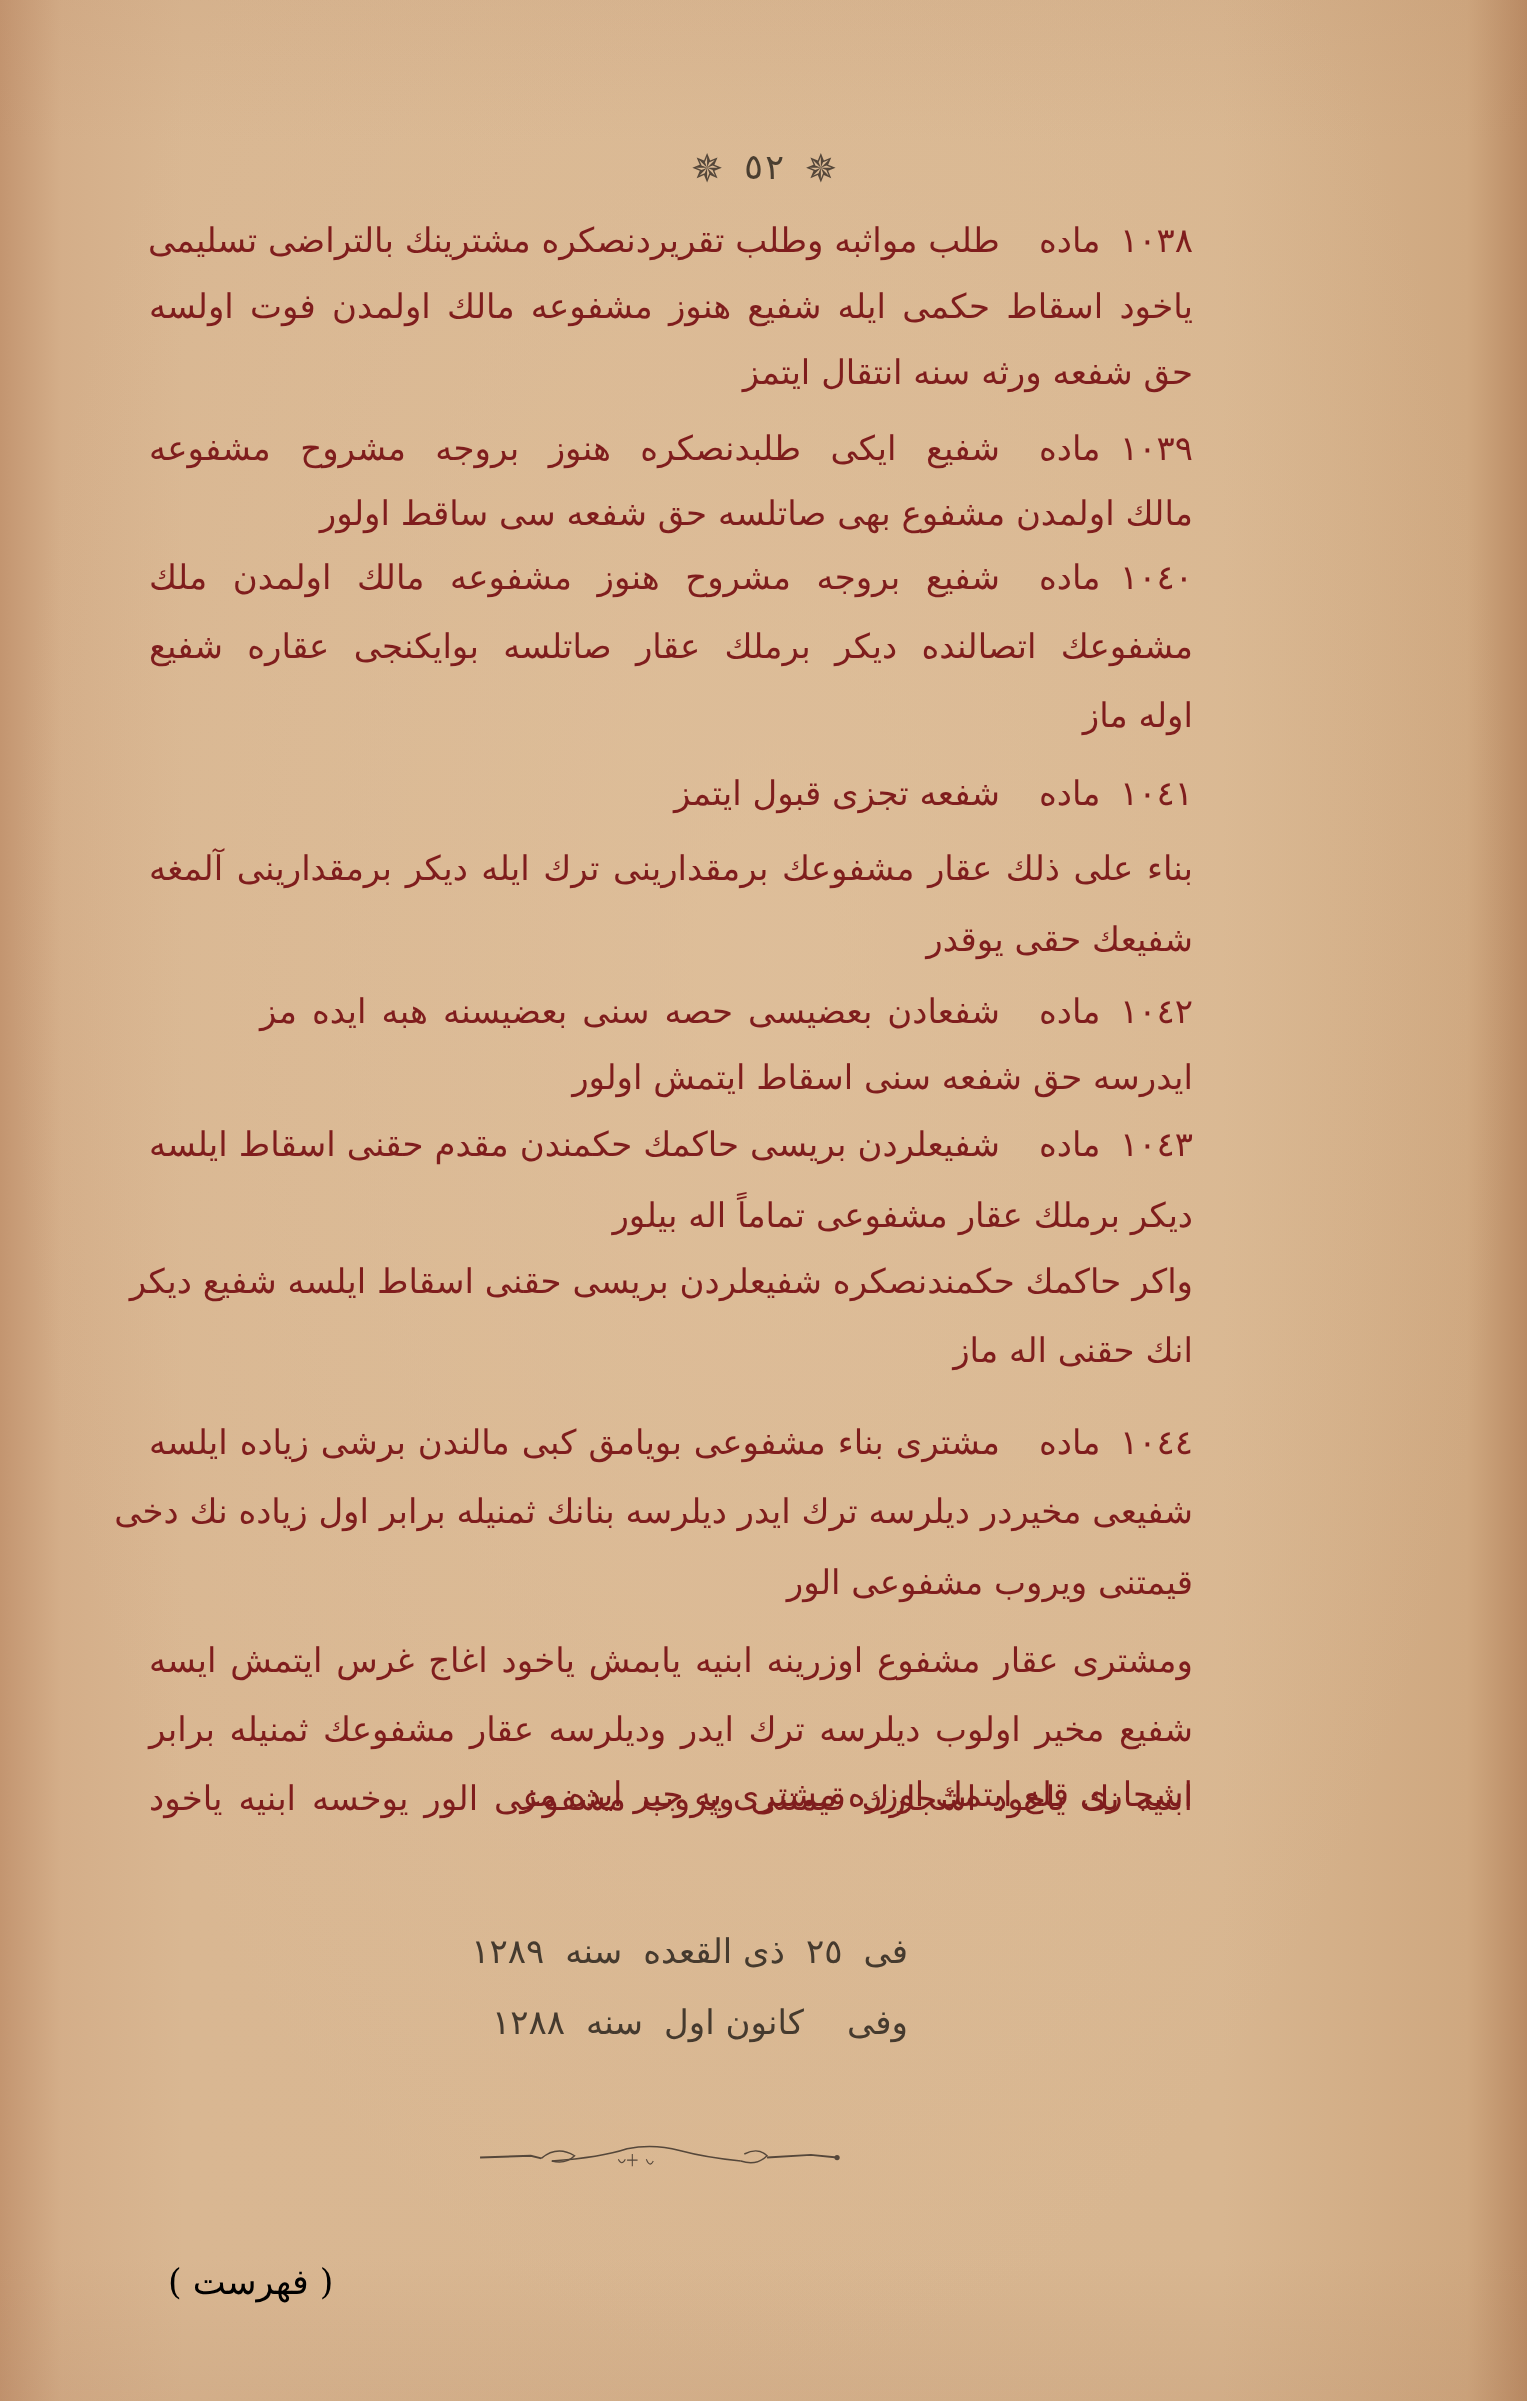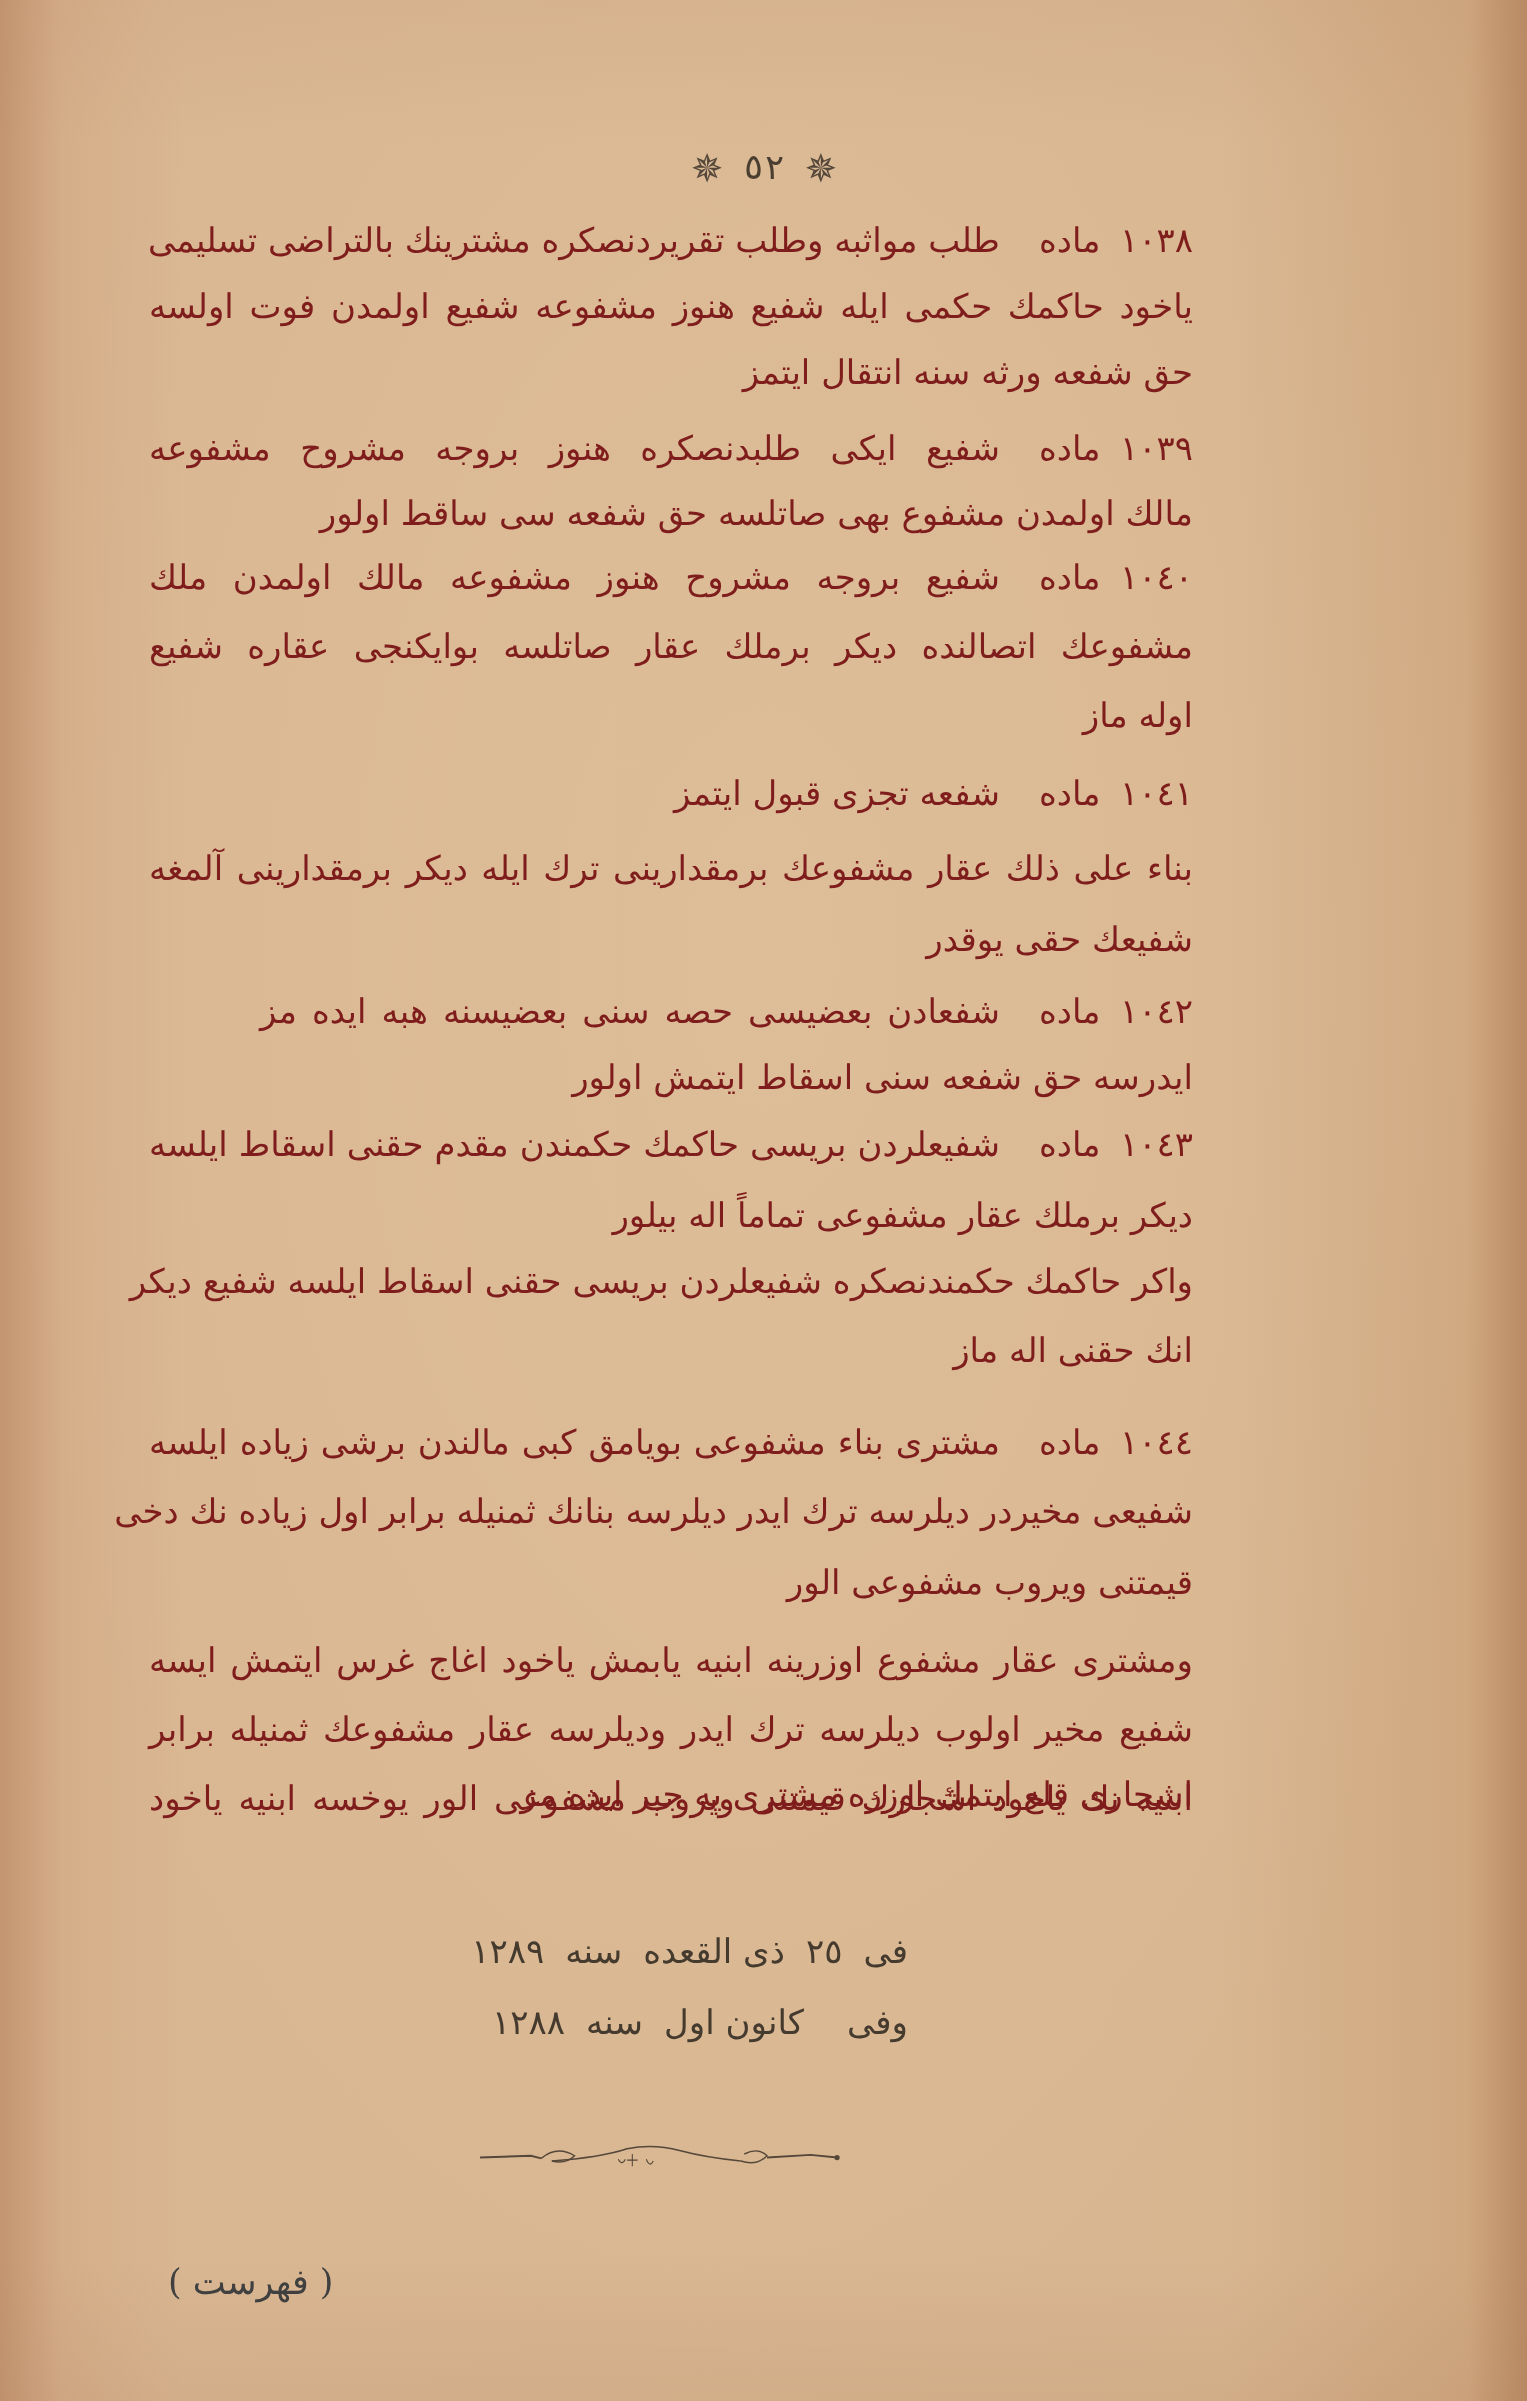--- a/index.html
+++ b/index.html
@@ -41,38 +41,38 @@
   .date {
     position:absolute; right:620px; direction:rtl; text-align:right;
     font-size:34px; line-height:53px; color:#453a2e; white-space:nowrap;
   }
   .date .gap { display:inline-block; width:21px; }
   .rule {
     position:absolute; top:2140px; left:476px; width:366px; height:35px;
   }
   .index {
     position:absolute; top:2251px; left:168px; height:62px;
-    direction:rtl; font-size:35px; line-height:62px; color:#404040;
+    direction:rtl; font-size:35px; line-height:62px; color:#000000;
   }
 </style>
 </head>
 <body>
 
 <div class="page"></div>
 
 <div class="header">
   <span class="orn">✵</span>
   <span class="pnum">٥٢</span>
   <span class="orn">✵</span>
 </div>
 
 <div class="line" style="top:214px">
   <span class="num">١٠٣٨</span><span class="madde">ماده</span><span>طلب مواثبه وطلب تقريردنصكره مشترينك بالتراضى تسليمى</span>
 </div>
-<div class="line" style="top:280px">ياخود حاكمك حكمى ايله شفيع هنوز مشفوعه شفيع اولمدن فوت اولسه</div>
+<div class="line" style="top:280px">ياخود اسقاط حكمى ايله شفيع هنوز مشفوعه مالك اولمدن فوت اولسه</div>
 <div class="line short" style="top:346px">حق شفعه ورثه سنه انتقال ايتمز</div>
 
 <div class="line" style="top:422px">
   <span class="num">١٠٣٩</span><span class="madde">ماده</span><span>شفيع ايكى طلبدنصكره هنوز بروجه مشروح مشفوعه</span>
 </div>
 <div class="line short" style="top:487px">مالك اولمدن مشفوع بهى صاتلسه حق شفعه سى ساقط اولور</div>
 
 <div class="line" style="top:551px">
   <span class="num">١٠٤٠</span><span class="madde">ماده</span><span>شفيع بروجه مشروح هنوز مشفوعه مالك اولمدن ملك</span>
 </div>

